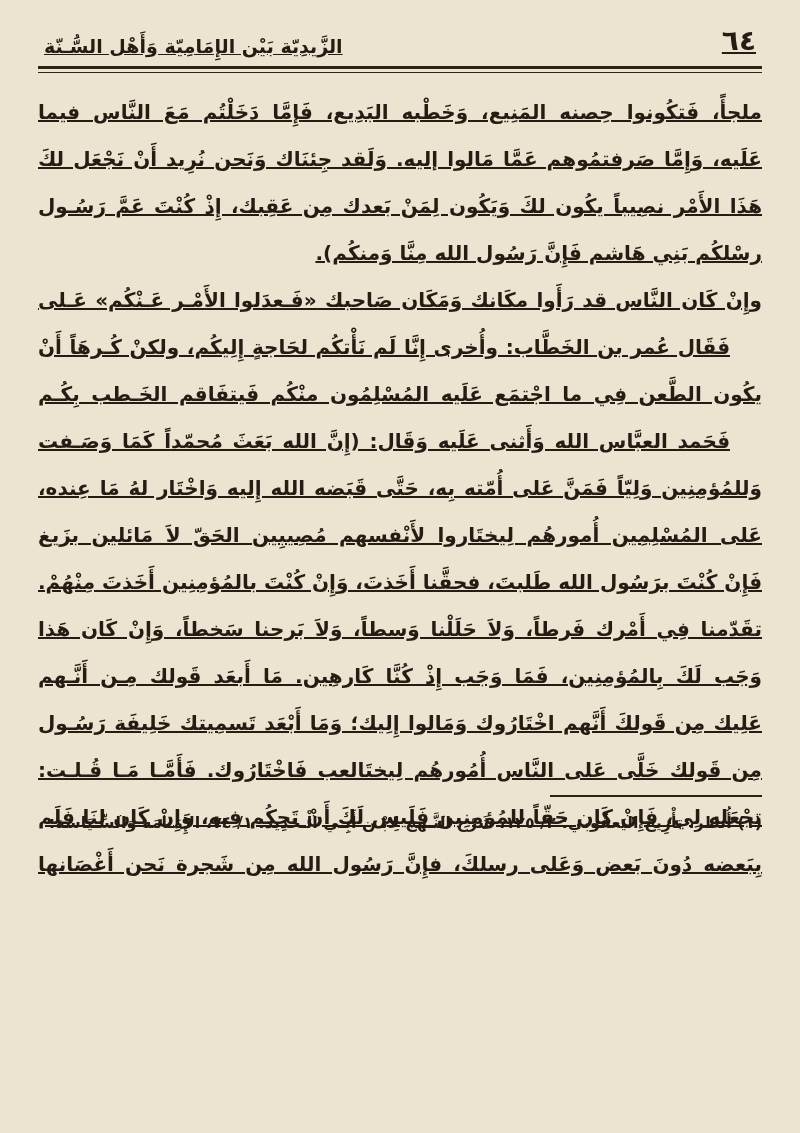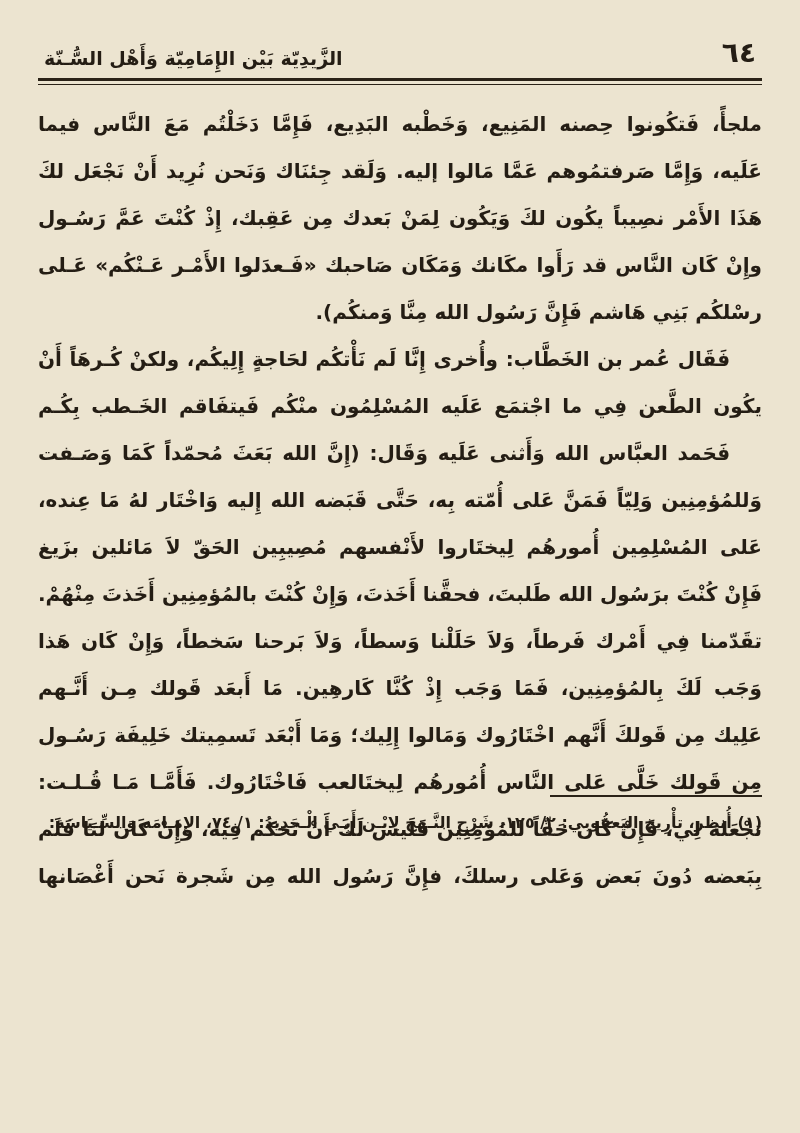--- a/index.html
+++ b/index.html
@@ -6,21 +6,22 @@
   html,body { width:800px; height:1133px; }
   body {
     background:#ece4d0;
     color:#241d14;
     font-family:"DejaVu Sans", sans-serif;
     overflow:hidden;
   }
   .page {
     position:relative;
     width:800px; height:878px;
-    padding:36px 38px 0 38px;
+    padding:24px 38px 0 38px;
+    text-decoration:underline;
   }
   .page-header {
     display:flex;
     flex-direction:row;
     justify-content:space-between;
     align-items:flex-end;
     padding:0 6px;
   }
   .header-title {
     direction:rtl;
@@ -91,22 +92,22 @@
     <div class="header-page-number">٦٤</div>
   </header>
 
   <div class="header-rule"></div>
 
   <main class="body-text" id="body-root">
       <div class="para">
         <div class="line">ملجأً، فَتكُونوا حِصنه المَنِيع، وَخَطْبه البَدِيع، فَإِمَّا دَخَلْتُم مَعَ النَّاس فيما اجْتمَعُوا</div>
         <div class="line">عَلَيه، وَإِمَّا صَرفتمُوهم عَمَّا مَالوا إليه. وَلَقد جِئنَاك وَنَحن نُرِيد أَنْ نَجْعَل لكَ فِي</div>
         <div class="line">هَذَا الأَمْر نصِيباً يكُون لكَ وَيَكُون لِمَنْ بَعدك مِن عَقِبك، إِذْ كُنْتَ عَمَّ رَسُـول الله ،</div>
+        <div class="line last">رسْلكُم بَنِي هَاشم فَإِنَّ رَسُول الله مِنَّا وَمنكُم).</div>
         <div class="line">وإِنْ كَان النَّاس قد رَأَوا مكَانك وَمَكَان صَاحبك «فَـعدَلوا الأَمْـر عَـنْكُم» عَـلى</div>
-        <div class="line last">رسْلكُم بَنِي هَاشم فَإِنَّ رَسُول الله مِنَّا وَمنكُم).</div>
       </div>
       <div class="para">
         <div class="line indent">فَقَال عُمر بن الخَطَّاب: وأُخرى إِنَّا لَم نَأْتكُم لحَاجةٍ إِلِيكُم، ولكنْ كُـرهَاً أَنْ</div>
         <div class="line">يكُون الطَّعن فِي ما اجْتمَع عَلَيه المُسْلِمُون منْكُم فَيتفَاقم الخَـطب بِكُـم وَبِـهم،</div>
       </div>
       <div class="para">
         <div class="line indent">فَحَمد العبَّاس الله وَأَثنى عَلَيه وَقَال: (إِنَّ الله بَعَثَ مُحمّداً كَمَا وَصَـفت نَـبِيّاً،</div>
         <div class="line">وَللمُؤمِنِين وَلِيّاً فَمَنَّ عَلى أُمّته بِه، حَتَّى قَبَضه الله إِليه وَاخْتَار لهُ مَا عِنده، فَخلّى</div>
         <div class="line">عَلى المُسْلِمِين أُمورهُم لِيختَاروا لأَنْفسهم مُصِيبِين الحَقّ لاَ مَائلين بزَيغ الهَوى.</div>
         <div class="line">فَإِنْ كُنْتَ برَسُول الله طَلبتَ، فحقَّنا أَخَذتَ، وَإِنْ كُنْتَ بالمُؤمِنِين أَخَذتَ مِنْهُمْ. فَمَا</div>

